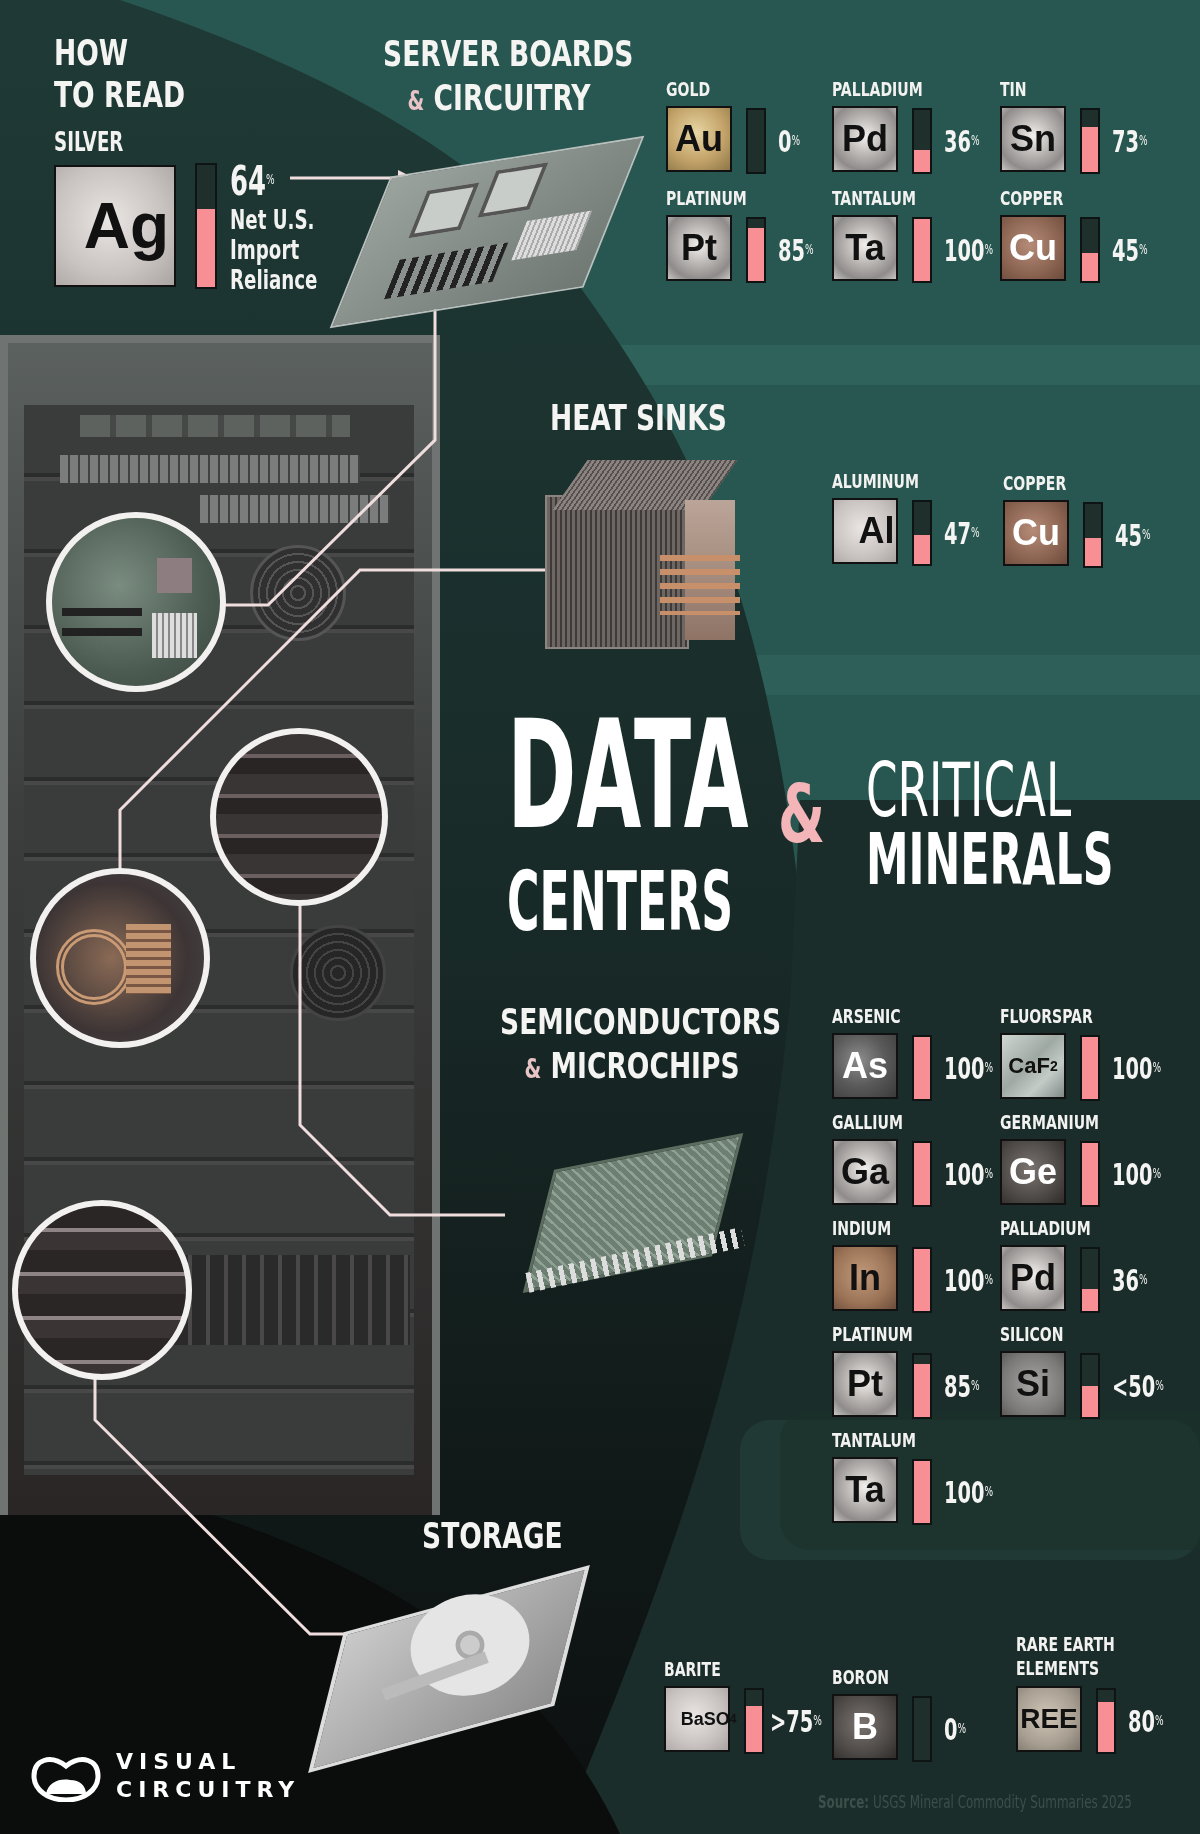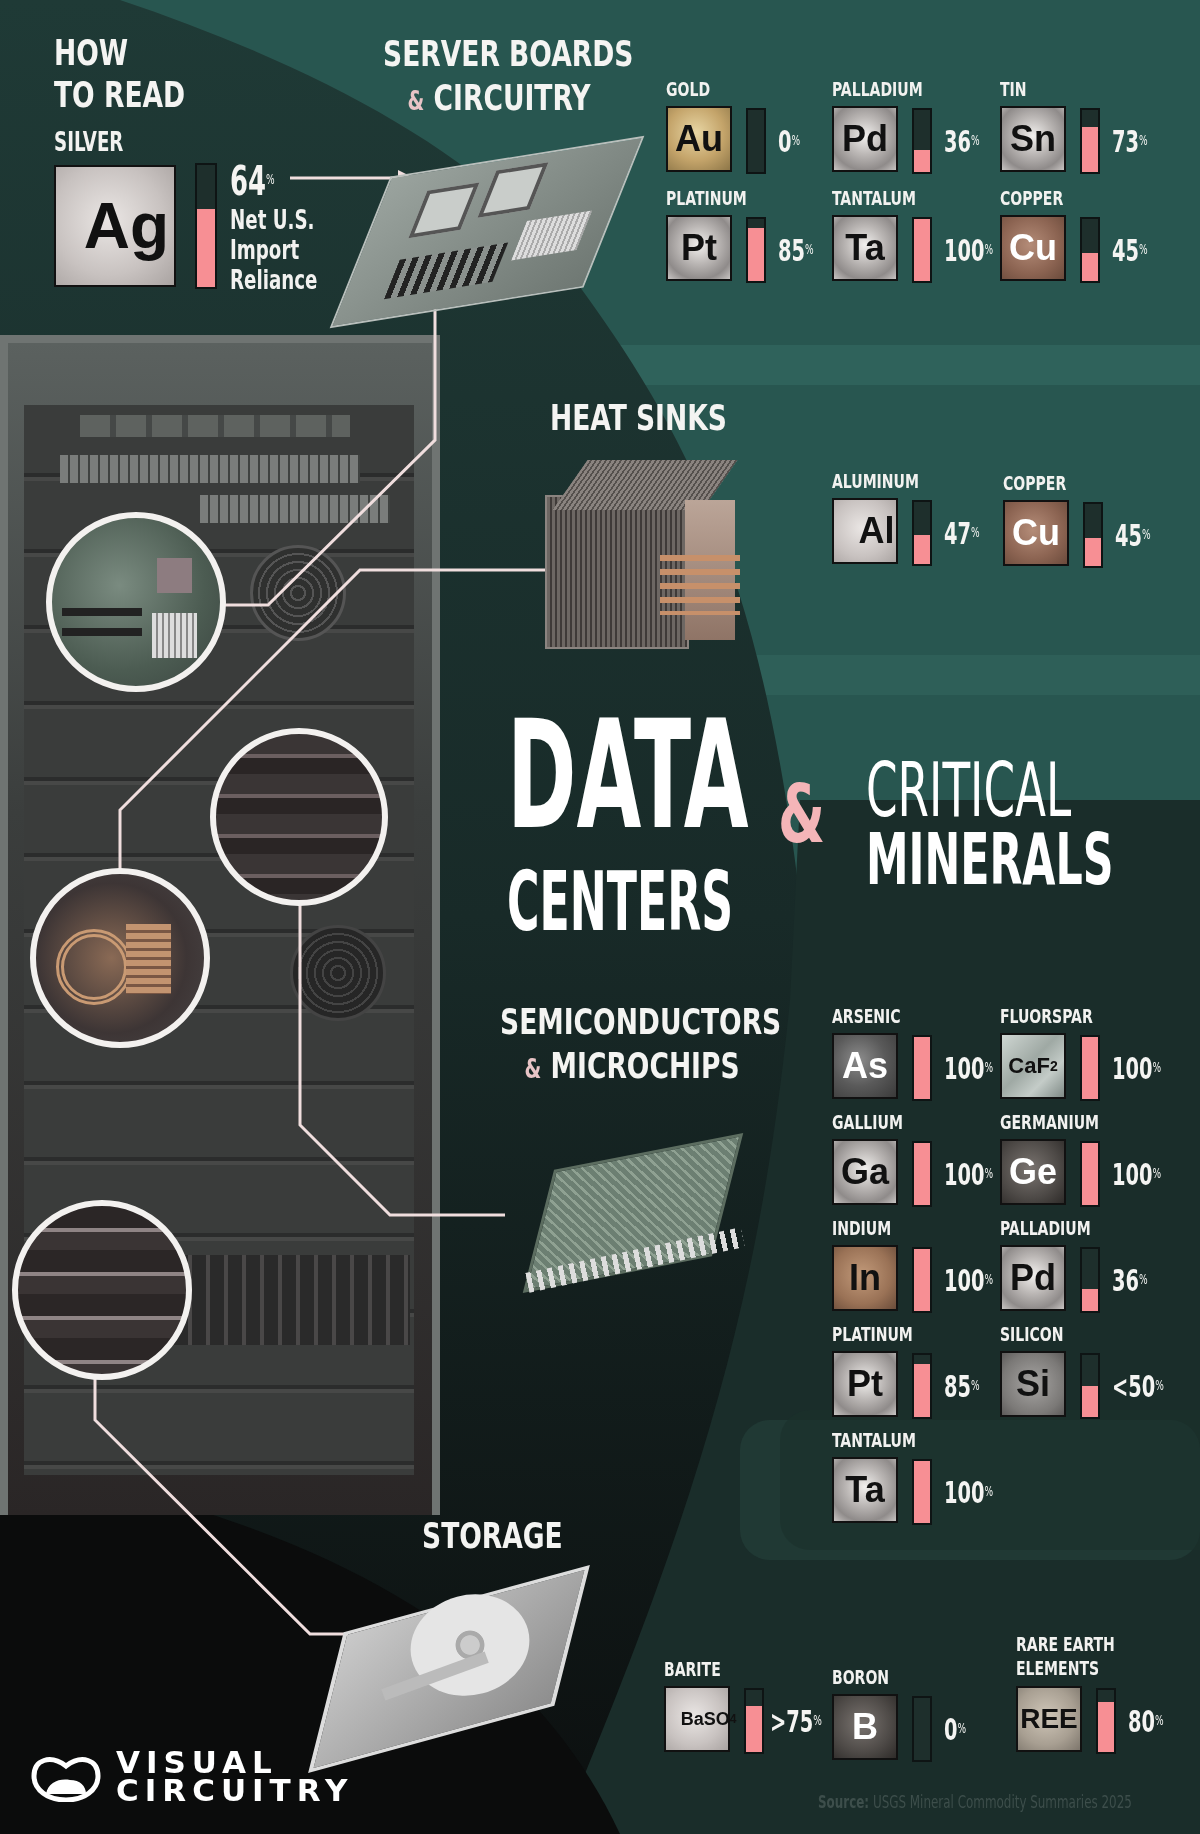--- a/index.html
+++ b/index.html
@@ -370,21 +370,21 @@
       </div>
     <div class="m-val" style="top:74px;"><span>80</span><sup>%</sup></div>
   </div>
 </div>
 
 <div class="abs" style="left:30px;top:1748px;width:300px;height:60px;">
   <svg class="abs" style="left:0;top:2px;" width="72" height="52" viewBox="0 0 72 52">
     <path d="M4 26 C4 10 20 4 36 16 C52 4 68 10 68 26 C68 40 54 50 36 50 C18 50 4 40 4 26 Z" fill="none" stroke="#fff" stroke-width="5"></path>
     <path d="M16 44 C18 32 30 28 40 30 C50 30 56 36 56 44 Z" fill="#fff"></path>
   </svg>
-  <div class="abs" style="left:86px;top:0;font-family:'DejaVu Sans',sans-serif;font-weight:700;font-size:31px;line-height:28px;letter-spacing:6px;color:#fff;">
+  <div class="abs" style="left:86px;top:0;font-family:'DejaVu Sans',sans-serif;font-weight:700;font-size:22px;line-height:28px;letter-spacing:6px;color:#fff;">
     <div>VISUAL</div>
     <div>CIRCUITRY</div>
   </div>
 </div>
 <div class="abs" style="left:818px;top:1792px;font-size:17px;color:#3d4e4b;transform:scaleX(0.78);transform-origin:left top;white-space:nowrap;">
   <span style="font-weight:700;">Source:</span>
   <span>USGS Mineral Commodity Summaries 2025</span>
 </div>
 
 </body></html>

